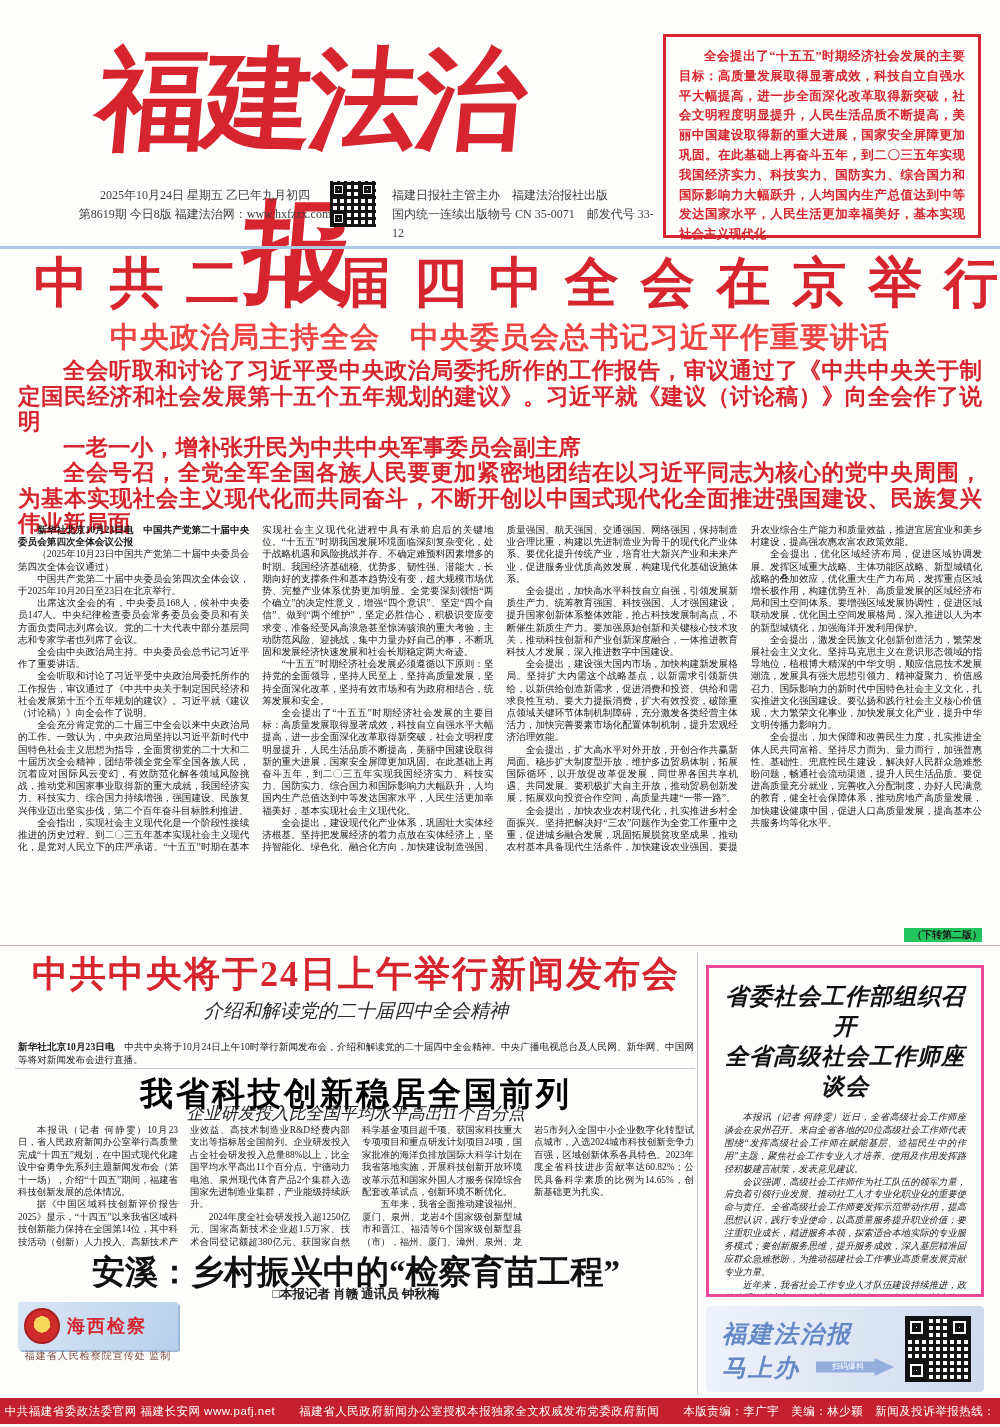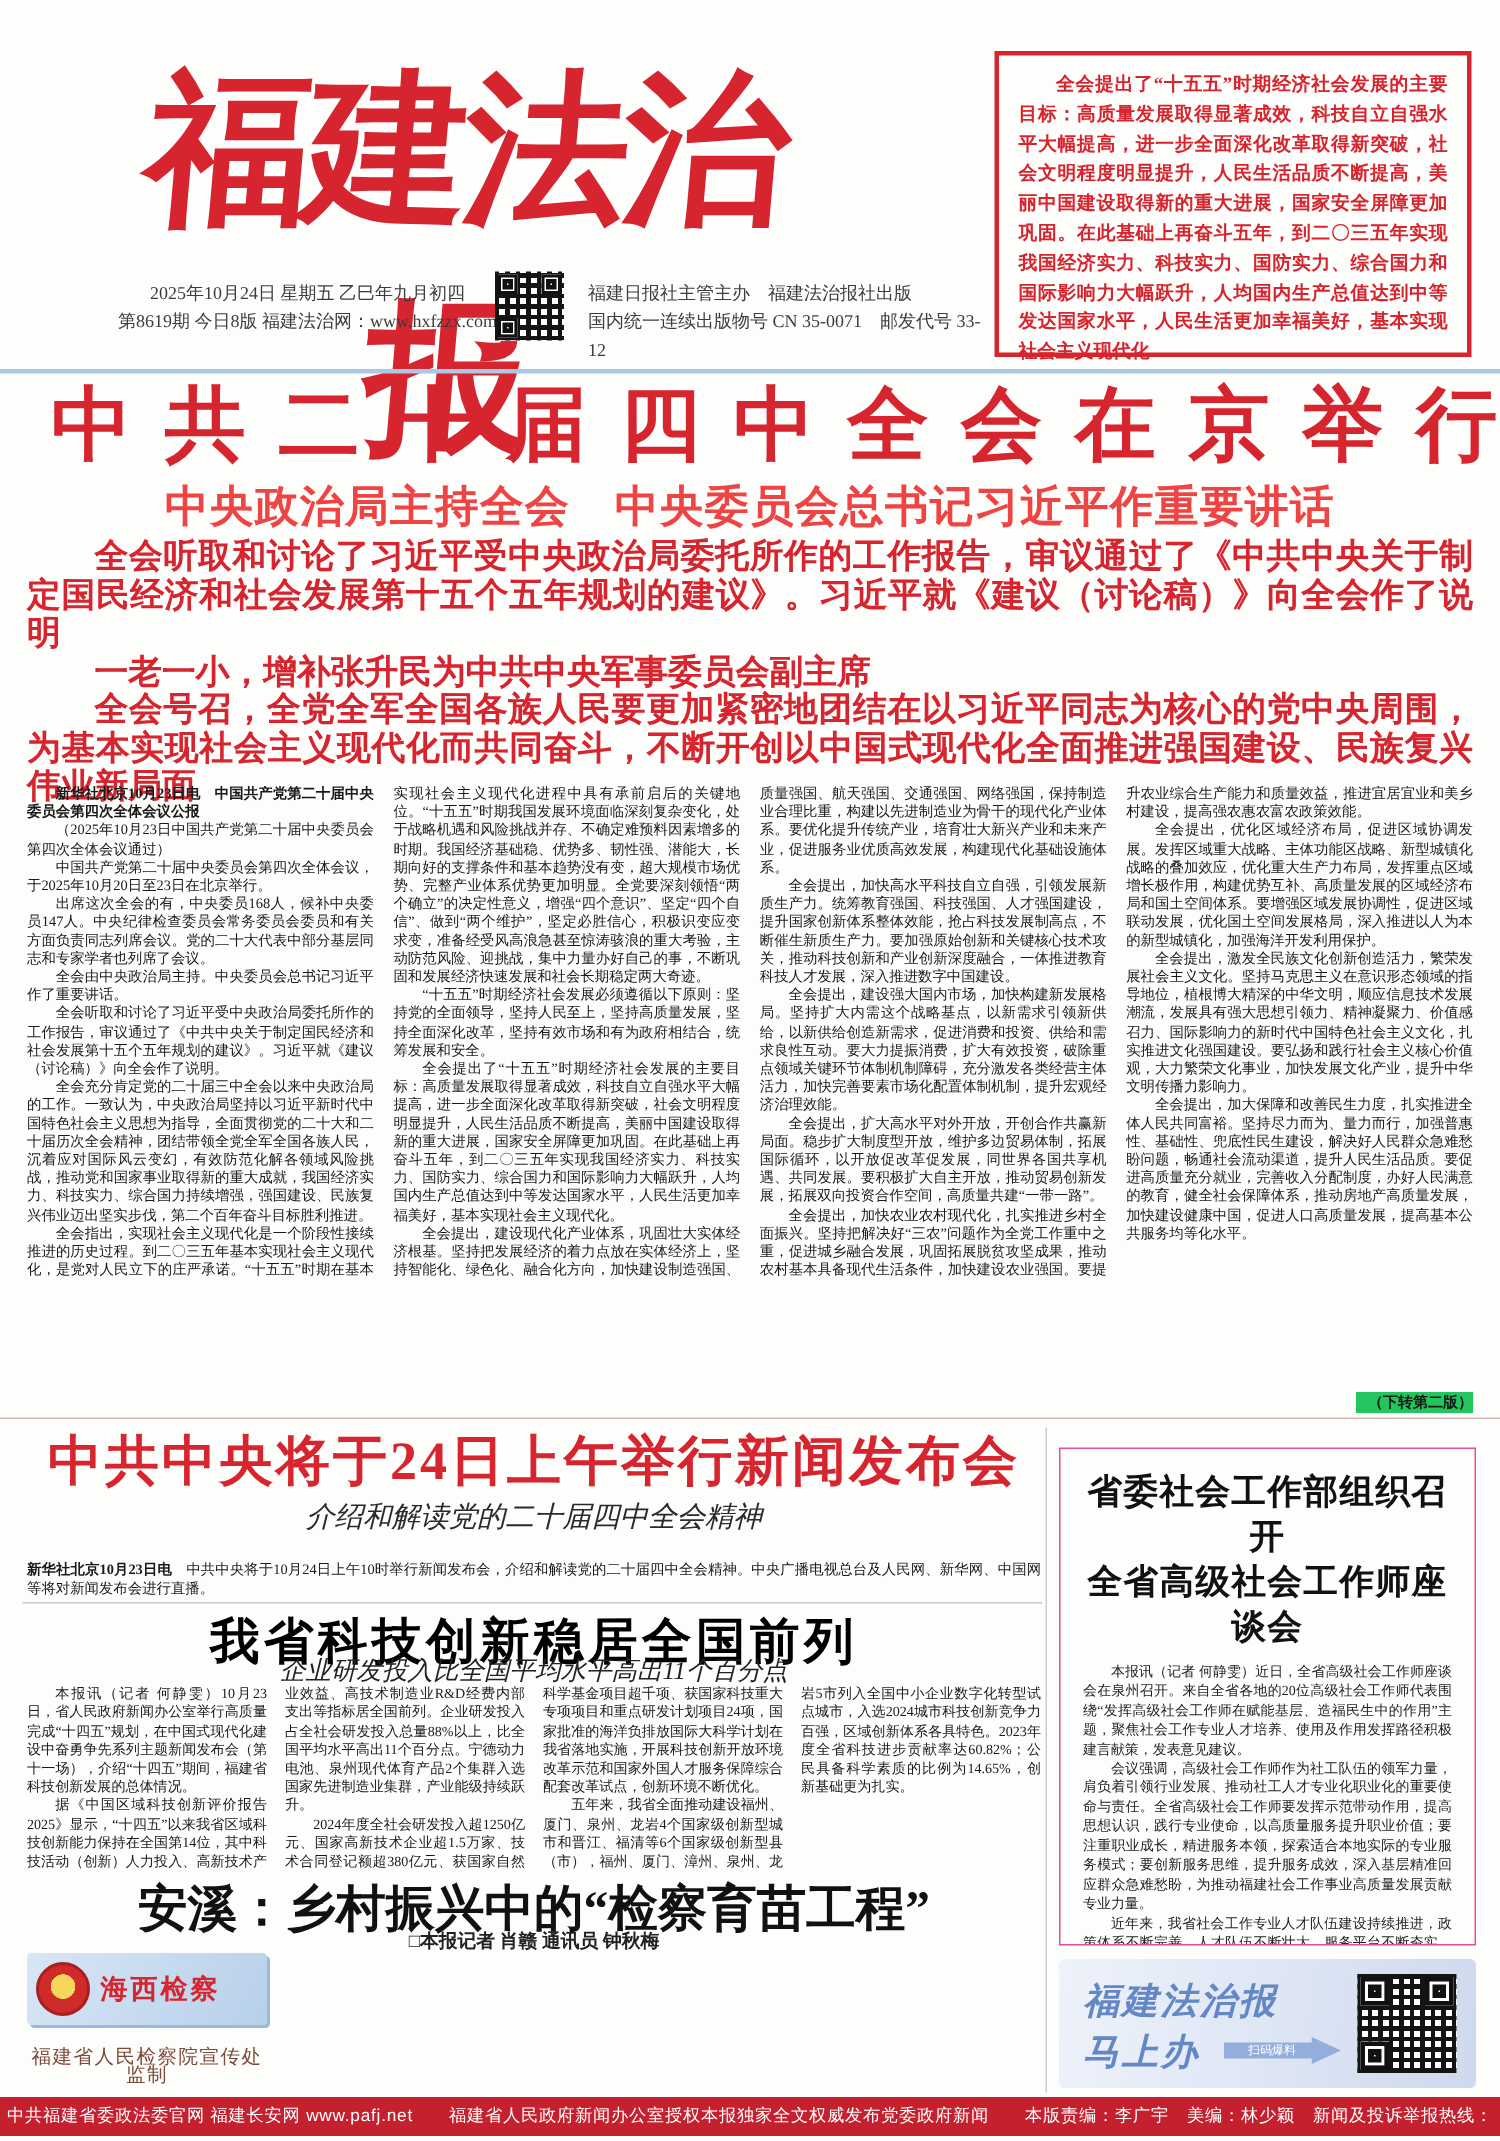--- a/index.html
+++ b/index.html
@@ -52,24 +52,24 @@
   .anxi-byline{left:18px;top:1286px;width:676px;font-size:12.5px;font-weight:bold;text-align:center;color:#222;}
   .anxi-body{left:18px;top:1302px;width:676px;height:95px;column-count:4;column-gap:12px;
     font-size:9.4px;line-height:12.4px;text-align:justify;overflow:hidden;}
   .logo-card{break-inside:avoid;margin-bottom:3px;}
   .logo-badge{height:48px;background:linear-gradient(120deg,#d8e6f5,#b7d0ea);border-radius:3px;
     display:flex;align-items:center;gap:7px;padding:0 6px;box-sizing:border-box;
     box-shadow:2px 2px 0 #9db9da;}
   .emblem{width:32px;height:32px;border-radius:50%;flex:0 0 32px;border:2px solid #a81f1f;
     background:radial-gradient(circle at 50% 45%,#f6d75c 0 34%,#cf2b2b 35% 100%);}
   .logo-title{font-size:18px;font-weight:bold;color:#d6252e;letter-spacing:2px;}
-  .logo-caption{font-size:13px;color:#7d4a3a;text-align:center;margin-top:15px;letter-spacing:1px;}
-  
-  .side-box{left:706px;top:965px;width:278px;height:332px;border:1px solid #ec4899;box-sizing:border-box;
-    padding:14px 15px;overflow:hidden;}
+  .logo-caption{font-size:10px;color:#7d4a3a;text-align:center;margin-top:0;letter-spacing:1px;}
+  
+  .side-box{left:706px;top:965px;width:278px;height:332px;border:3px solid #ec4899;box-sizing:border-box;
+    padding:14px 15px;overflow:hidden;font-style:italic;}
   .side-headline{font-size:23px;line-height:30px;font-weight:bold;color:#111;text-align:center;letter-spacing:1px;}
   .side-paras{margin-top:9px;font-size:9.3px;line-height:12.9px;text-align:justify;color:#222;}
   .side-paras p{margin:0;text-indent:2em;}
   
   .banner{left:706px;top:1306px;width:278px;height:86px;border-radius:4px;
     background:linear-gradient(100deg,#eef2fa 0%,#dde5f4 55%,#cdd9ee 100%);overflow:hidden;}
   .banner-title{position:absolute;left:16px;top:12px;font-size:24px;font-weight:bold;font-style:italic;
     color:#6487c5;letter-spacing:2px;}
   .banner-sub{position:absolute;left:16px;top:46px;font-size:24px;font-weight:bold;font-style:italic;
     color:#6487c5;letter-spacing:2px;}

